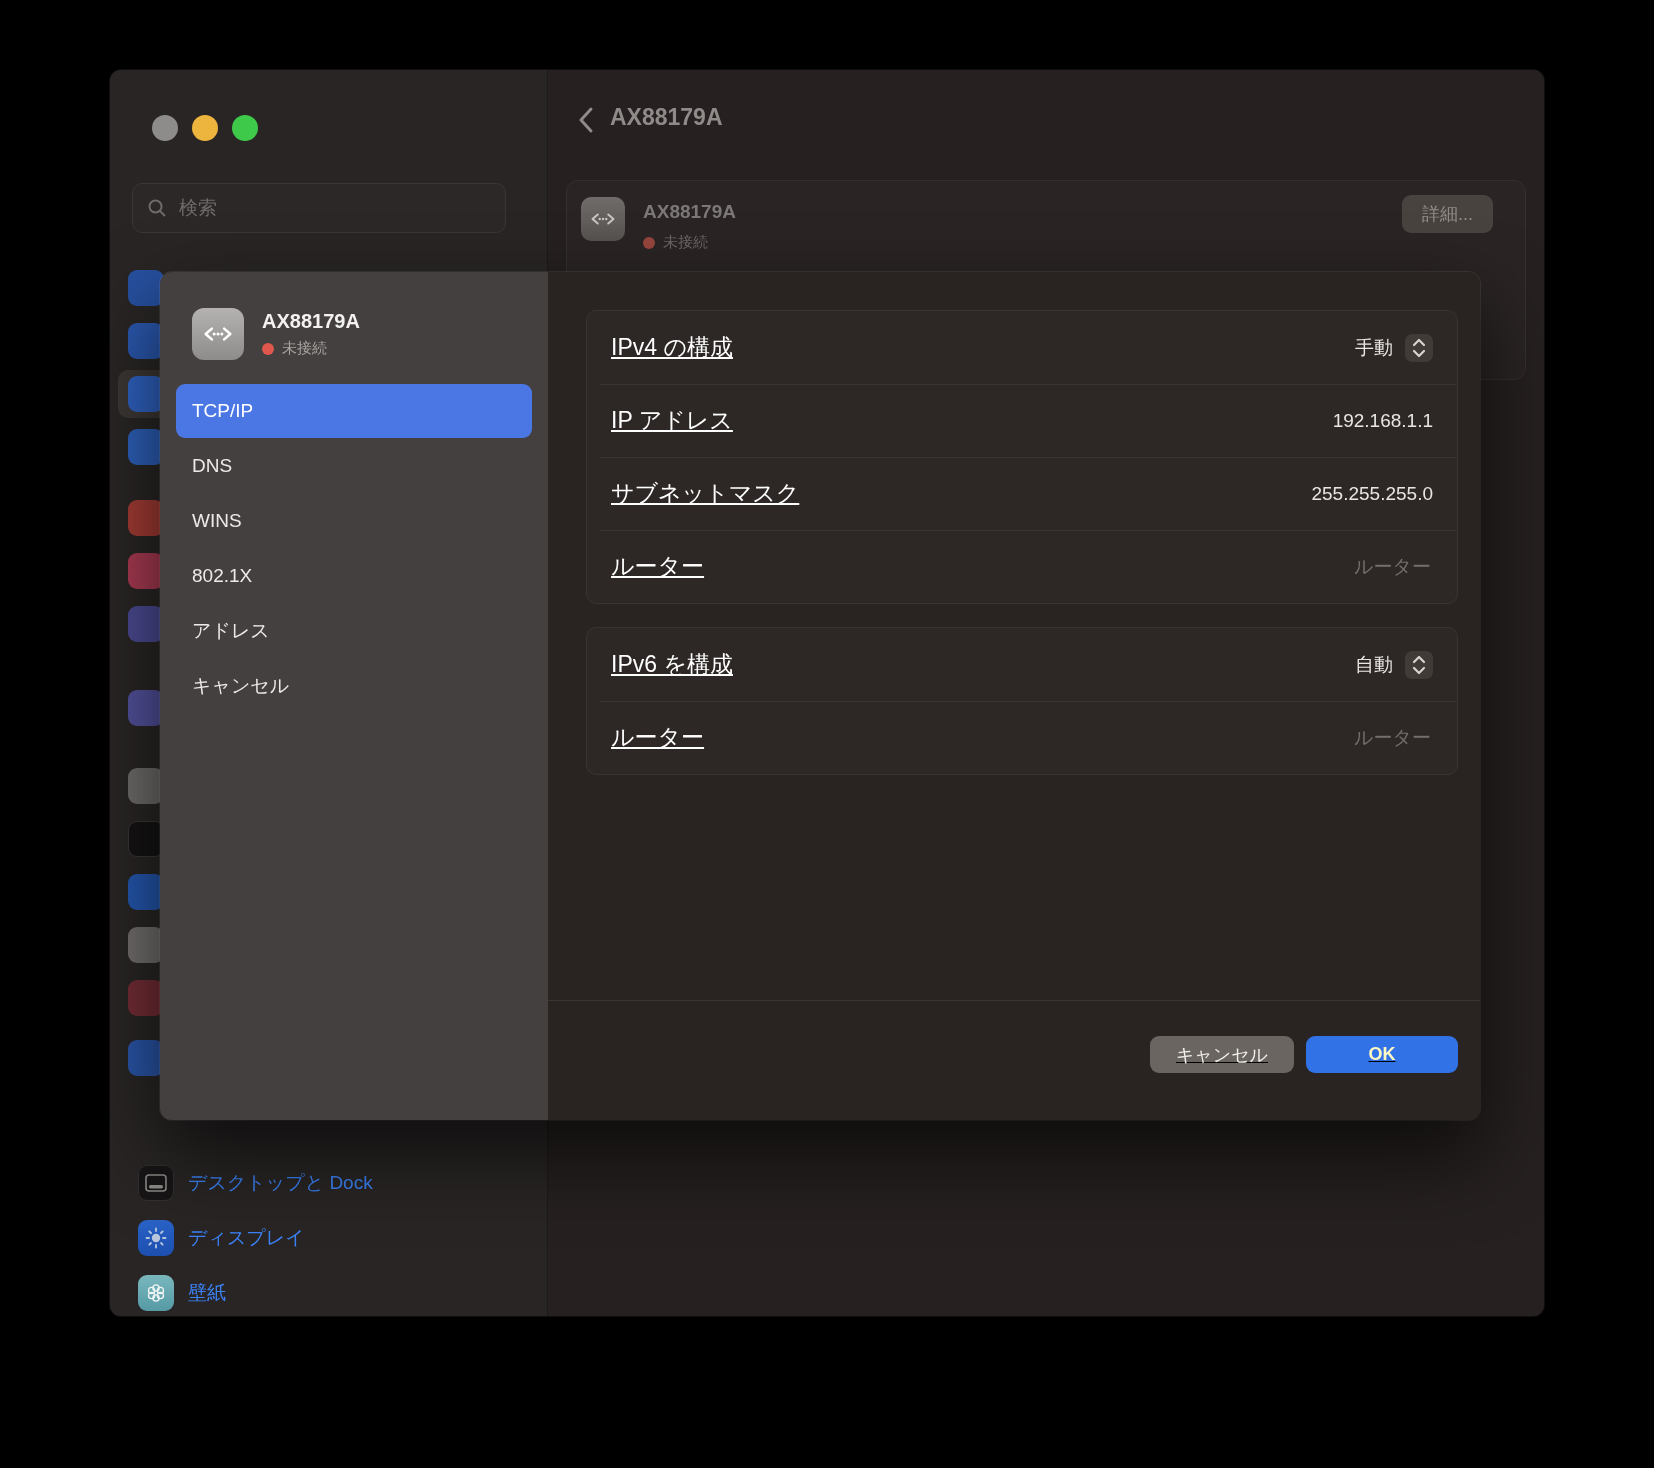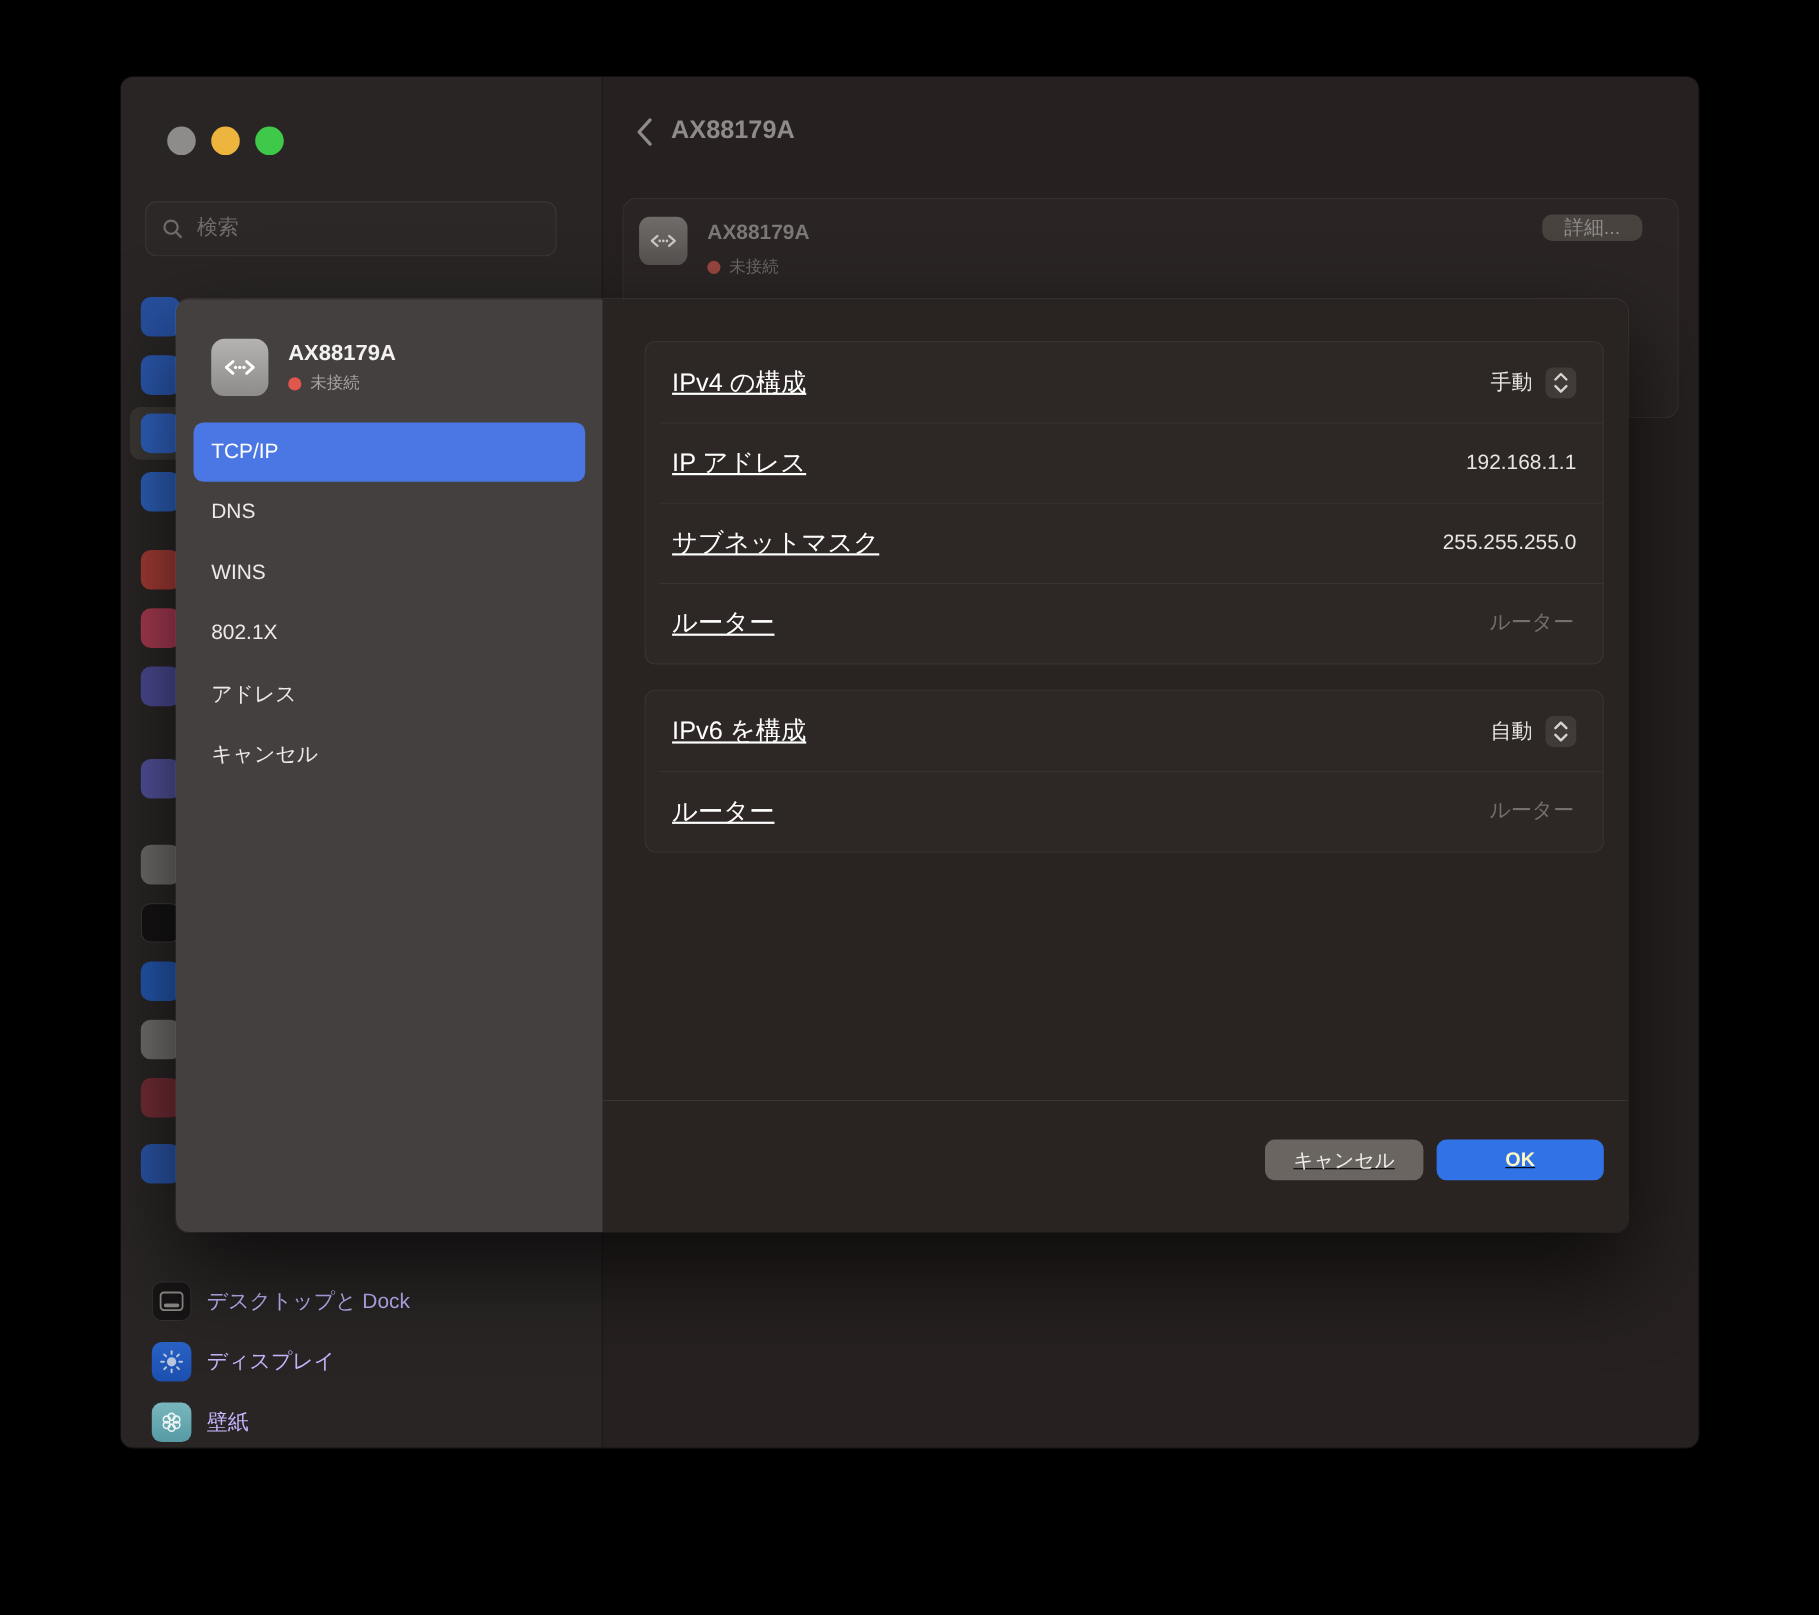--- a/index.html
+++ b/index.html
@@ -24,42 +24,42 @@
           background:#2c2828;border:1px solid #3b3737;display:flex;align-items:center;
           padding:0 14px;color:#6f6b69;font-size:19px;gap:10px;}
   .search input{background:transparent;border:0;outline:0;color:#c9c6c4;font-size:19px;width:100%;}
   .search input::placeholder{color:#6f6b69;}
 
   
   .sliver{position:absolute;left:18px;width:36px;height:36px;border-radius:9px;}
   .sliver-sel{position:absolute;left:8px;width:58px;height:48px;border-radius:10px;background:#3b3734;}
 
   .side-row{position:absolute;left:28px;display:flex;align-items:center;gap:14px;
-            color:#c4b5fd;font-size:19px;}
+            color:#3b82f6;font-size:19px;}
   .side-ic{width:36px;height:36px;border-radius:9px;flex:0 0 auto;display:flex;
            align-items:center;justify-content:center;}
   .ic-dock{background:#171515;border:1px solid #343030;}
   .ic-disp{background:linear-gradient(180deg,#2a63c8,#1c4fae);}
   .ic-wall{background:linear-gradient(180deg,#79b7bd,#569aa5);}
 
   .hdr{position:absolute;left:0;top:0;width:100%;height:100px;}
   .back{position:absolute;left:20px;top:30px;width:36px;height:40px;display:flex;
         align-items:center;justify-content:center;color:#8f8b89;}
   .hdr-title{position:absolute;left:62px;top:34px;font-size:23px;font-weight:bold;color:#8f8b89;}
 
   .card{position:absolute;left:18px;top:110px;width:960px;height:200px;background:#2a2424;
         border:1px solid #353030;border-radius:12px;}
   .card-ic{position:absolute;left:14px;top:16px;width:44px;height:44px;border-radius:10px;
            background:linear-gradient(180deg,#6f6c6a,#555250);display:flex;align-items:center;justify-content:center;}
   .card-name{position:absolute;left:76px;top:20px;font-size:19px;font-weight:bold;color:#7b7876;}
   .card-status{position:absolute;left:76px;top:52px;display:flex;align-items:center;gap:8px;
                font-size:15px;color:#6b6765;}
   .dot{width:12px;height:12px;border-radius:50%;}
   .dot-dim{background:#96463e;}
-  .details-btn{position:absolute;right:32px;top:14px;height:24px;padding:0 20px;border-radius:9px;
+  .details-btn{position:absolute;right:32px;top:14px;height:38px;padding:0 20px;border-radius:9px;
                background:#48433f;color:#918d8a;font-size:18px;display:flex;align-items:center;}
 
   
   .sheet{position:absolute;left:160px;top:272px;width:1320px;height:848px;border-radius:12px;
          overflow:hidden;display:flex;box-shadow:0 34px 80px rgba(0,0,0,0.65),0 0 0 1px rgba(255,255,255,0.09);}
   .sheet-side{width:388px;background:#454040;position:relative;flex:0 0 auto;}
   .sheet-head{position:absolute;left:32px;top:36px;display:flex;gap:18px;}
   .net-ic{width:52px;height:52px;border-radius:12px;
           background:linear-gradient(180deg,#b5b3b1,#8e8c8a);display:flex;align-items:center;justify-content:center;}
   .sheet-name{font-size:20px;font-weight:bold;color:#f4f2f0;margin-top:2px;}

